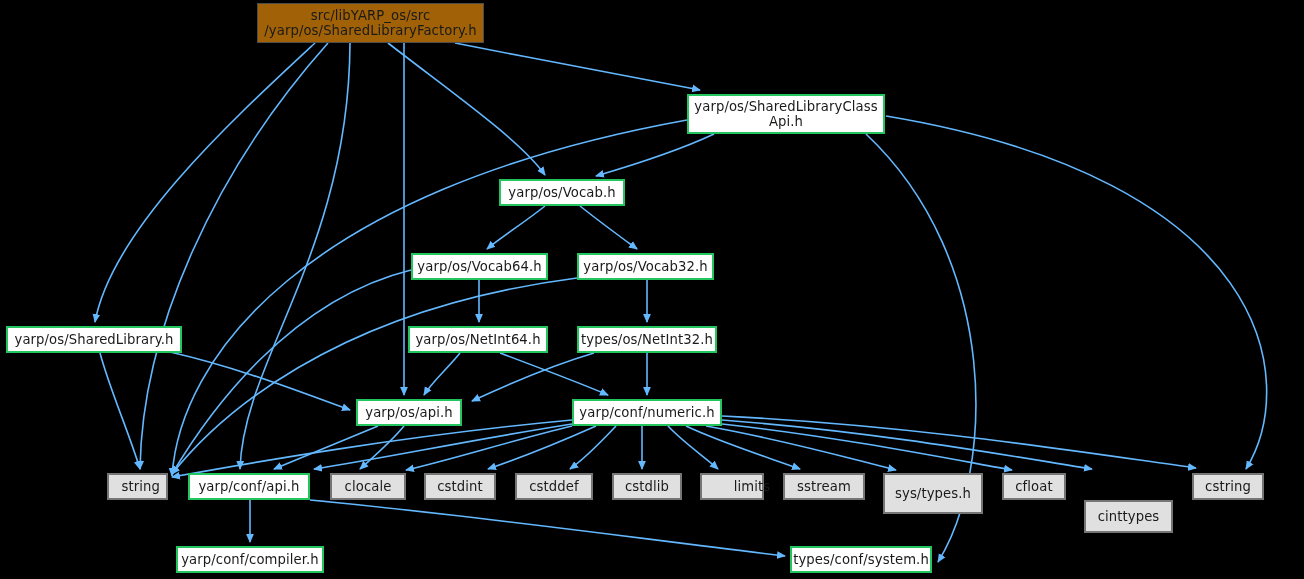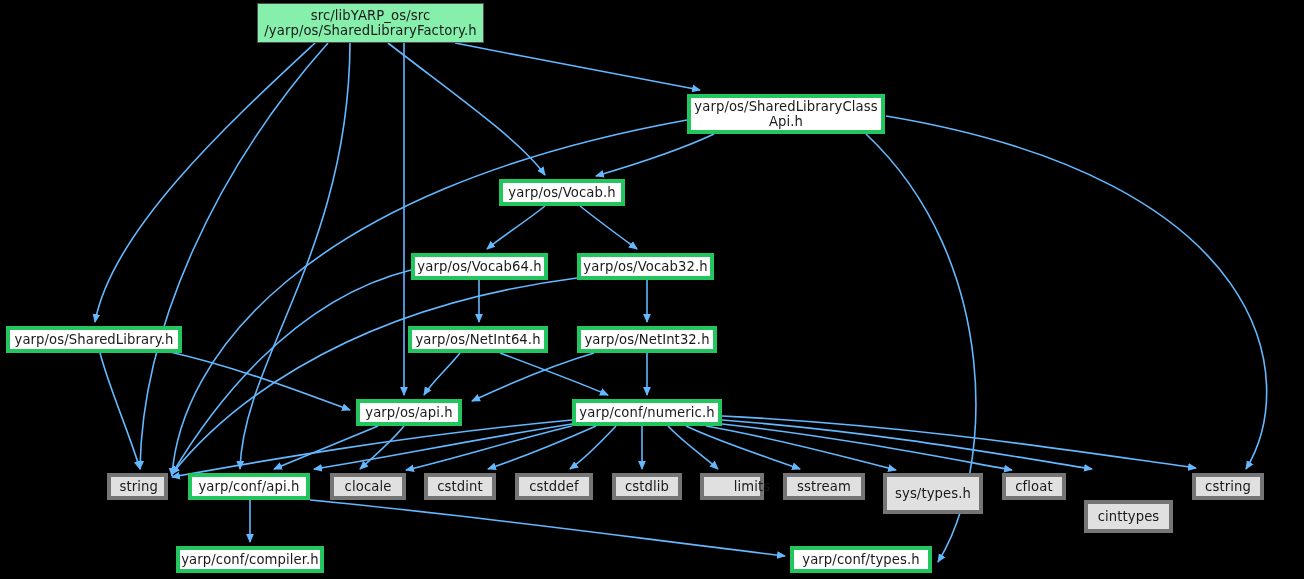--- a/index.html
+++ b/index.html
@@ -1,24 +1,24 @@
 <!DOCTYPE html>
 <html><head>
 <meta charset="utf-8">
 <style>
   html,body{margin:0;padding:0;background:#000;}
   #stage{position:relative;width:1304px;height:579px;background:#000;overflow:hidden;
          font-family:"DejaVu Sans","Liberation Sans",sans-serif;}
   svg{position:absolute;left:0;top:0;width:1304px;height:579px;}
-  .node{position:absolute;box-sizing:border-box;border:4px solid #22c55e;
+  .node{position:absolute;box-sizing:border-box;border:2px solid #22c55e;
         display:flex;align-items:center;justify-content:center;text-align:center;
         color:#1a1a1a;font-size:13.2px;line-height:15px;letter-spacing:.1px;
         background:#ffffff;}
   .node.lightgrey{background:#e0e0e0;border-color:#757575;}
-  .node.root{background:#86efac;border:1px solid #4d4d4d;}
+  .node.root{background:#a16207;border:1px solid #4d4d4d;}
   .node span{display:block;padding:0 6px;white-space:pre-line;}
 </style>
 </head>
 <body>
 
 <div id="stage">
   <svg id="edges" viewBox="0 0 1304 579">
     <defs>
       <marker id="ah" markerWidth="9" markerHeight="9" refX="8" refY="4.5" orient="auto" markerUnits="userSpaceOnUse">
         <path d="M0,0.6 L9,4.5 L0,8.4 Z" fill="#63b8ff"></path>
@@ -83,21 +83,21 @@
       <div class="node " style="left: 577px; top: 253px; width: 137px; height: 27px;">
         <span>yarp/os/Vocab32.h</span>
       </div>
       <div class="node " style="left: 6px; top: 326px; width: 176px; height: 27px;">
         <span>yarp/os/SharedLibrary.h</span>
       </div>
       <div class="node " style="left: 408px; top: 326px; width: 140px; height: 27px;">
         <span>yarp/os/NetInt64.h</span>
       </div>
       <div class="node " style="left: 577px; top: 326px; width: 140px; height: 27px;">
-        <span>yarp/os/NetInt32.h</span>
+        <span>types/os/NetInt32.h</span>
       </div>
       <div class="node " style="left: 356px; top: 399px; width: 106px; height: 27px;">
         <span>yarp/os/api.h</span>
       </div>
       <div class="node " style="left: 572px; top: 399px; width: 150px; height: 27px;">
         <span>yarp/conf/numeric.h</span>
       </div>
       <div class="node lightgrey" style="left: 107px; top: 473px; width: 61px; height: 27px; justify-content: flex-end;">
         <span>string</span>
       </div>
@@ -131,16 +131,16 @@
       <div class="node lightgrey" style="left: 1084px; top: 473px; width: 89px; height: 33px; margin-top: 27px;">
         <span>cinttypes</span>
       </div>
       <div class="node lightgrey" style="left: 1192px; top: 473px; width: 72px; height: 27px; text-align: center;">
         <span>cstring</span>
       </div>
       <div class="node " style="left: 176px; top: 546px; width: 148px; height: 27px;">
         <span>yarp/conf/compiler.h</span>
       </div>
       <div class="node " style="left: 790px; top: 546px; width: 142px; height: 27px;">
-        <span>yarp/conf/types.h</span>
+        <span>types/conf/system.h</span>
       </div>
     </div>
 </div>
 
 </body></html>

